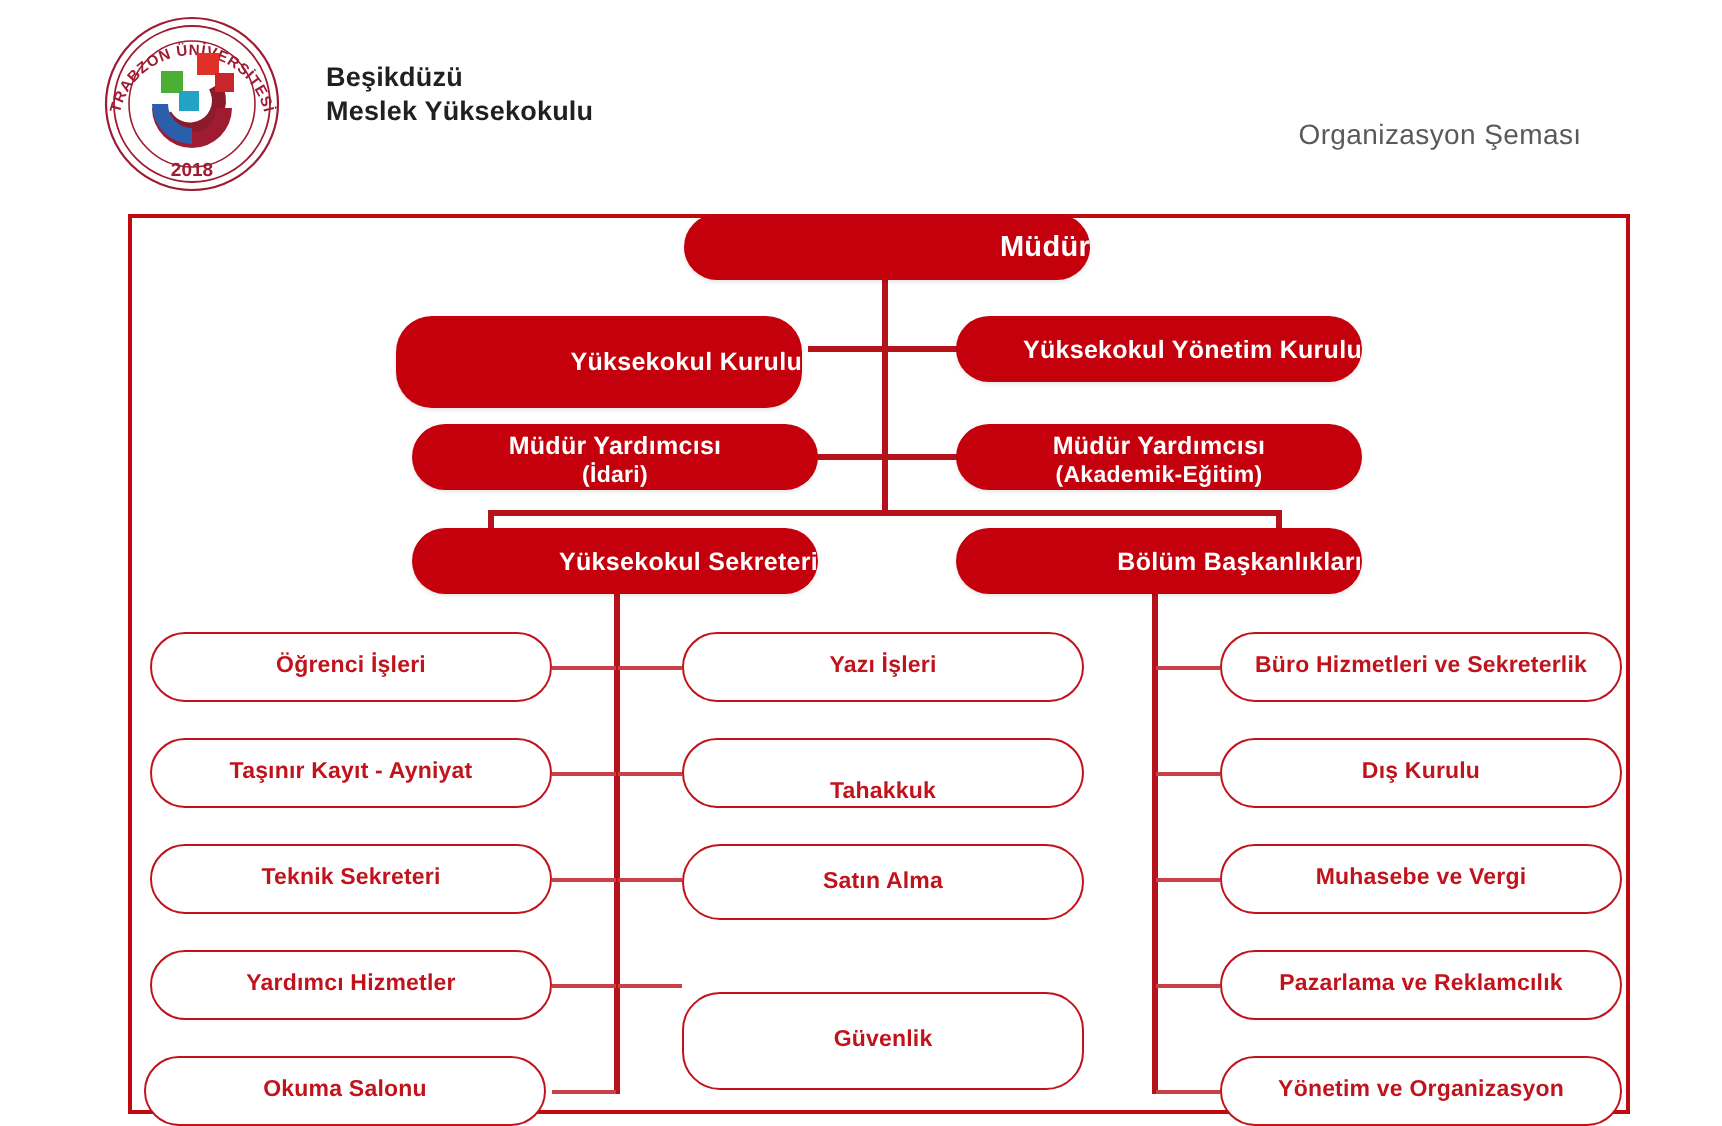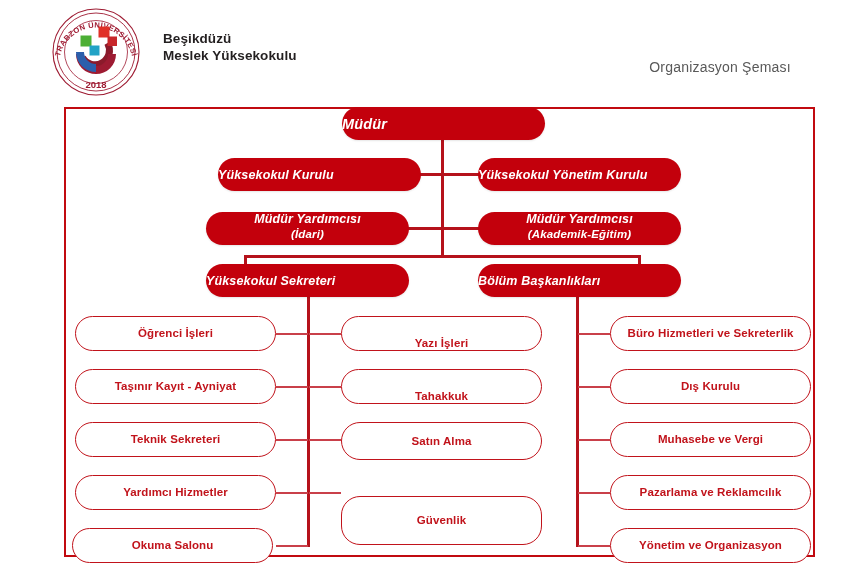--- a/index.html
+++ b/index.html
@@ -66,28 +66,27 @@
   .thin { background: #C9404A; }
 
   
   .node-solid {
     position: absolute;
     background: #C3000C;
     color: #ffffff;
     border-radius: 18px;
     display: flex;
     align-items: center;
-    justify-content: flex-start;
+    justify-content: flex-end;
     text-align: center;
     font-size: 12.5px;
     font-weight: bold;
     letter-spacing: .15px;
     line-height: 14px;
     box-shadow: 0 1px 2px rgba(0,0,0,.10);
-    font-style: italic;
   }
   .node-solid.big { font-size: 14.5px; border-radius: 20px; }
   .node-solid .sub { display: block; font-weight: bold; font-size: 11.5px; }
 
   
   .node-outline {
     position: absolute;
     background: #ffffff;
     border: 1.6px solid #C1131B;
     border-radius: 19px;
@@ -176,21 +175,21 @@
       <div class="hline thin" style="left:512px; top:224px; width:32px; height:1.5px;"></div>
       <div class="hline thin" style="left:512px; top:277px; width:32px; height:1.5px;"></div>
       <div class="hline thin" style="left:512px; top:330px; width:32px; height:1.5px;"></div>
       <div class="hline thin" style="left:512px; top:383px; width:32px; height:1.5px;"></div>
       <div class="hline thin" style="left:512px; top:436px; width:32px; height:1.5px;"></div>
 
       <div class="node-solid big" style="left:276px; top:-2px; width:203px; height:33px;">
         <span>Müdür</span>
       </div>
 
-      <div class="node-solid" style="left:152px; top:49px; width:203px; height:33px;">
+      <div class="node-solid" style="left:132px; top:49px; width:203px; height:46px;">
         <span>Yüksekokul Kurulu</span>
       </div>
       <div class="node-solid" style="left:412px; top:49px; width:203px; height:33px;">
         <span>Yüksekokul Yönetim Kurulu</span>
       </div>
 
       <div class="node-solid" style="left:140px; top:103px; width:203px; height:33px; flex-direction:column; gap:1px;">
         <span>Müdür Yardımcısı</span>
         <span class="sub">(İdari)</span>
       </div>
@@ -215,21 +214,21 @@
       <div class="node-outline" style="left:9px; top:313px; width:201px; height:35px;">
         <span>Teknik Sekreteri</span>
       </div>
       <div class="node-outline" style="left:9px; top:366px; width:201px; height:35px;">
         <span>Yardımcı Hizmetler</span>
       </div>
       <div class="node-outline" style="left:6px; top:419px; width:201px; height:35px;">
         <span>Okuma Salonu</span>
       </div>
 
-      <div class="node-outline" style="left:275px; top:207px; width:201px; height:35px;align-items:flex-end;">
+      <div class="node-outline" style="left:275px; top:207px; width:201px; height:35px;">
         <span>Yazı İşleri</span>
       </div>
       <div class="node-outline" style="left:275px; top:260px; width:201px; height:35px;align-items:flex-end;">
         <span>Tahakkuk</span>
       </div>
       <div class="node-outline" style="left:275px; top:313px; width:201px; height:38px;">
         <span>Satın Alma</span>
       </div>
       <div class="node-outline" style="left:275px; top:387px; width:201px; height:49px;">
         <span>Güvenlik</span>

